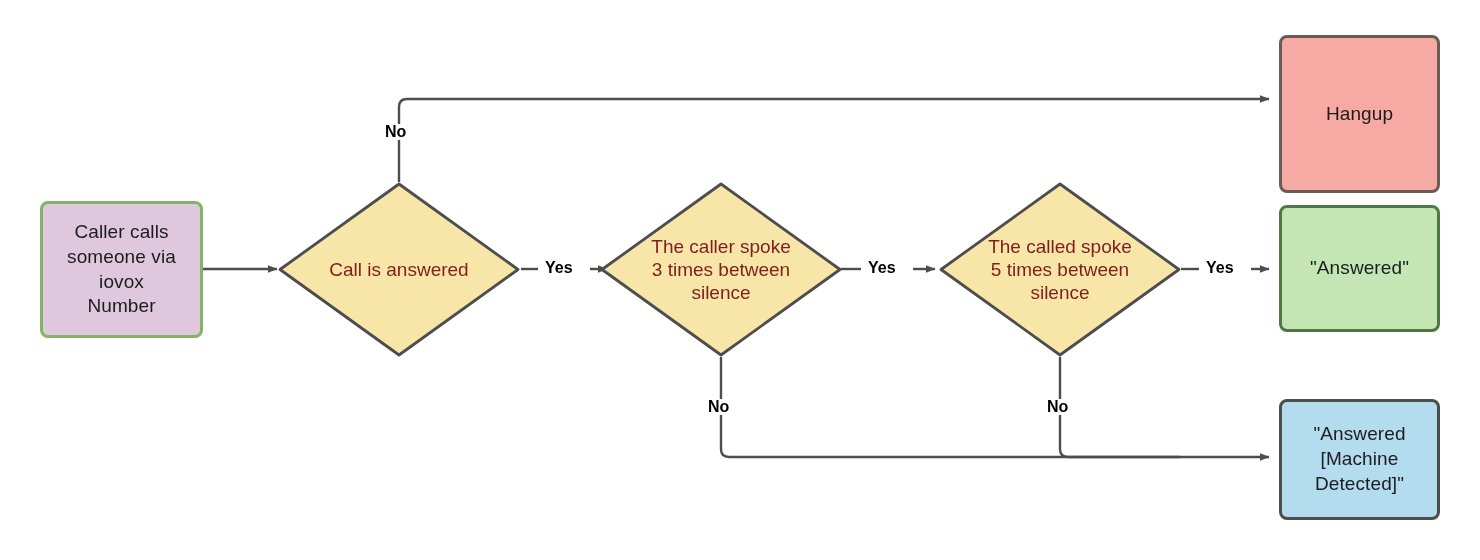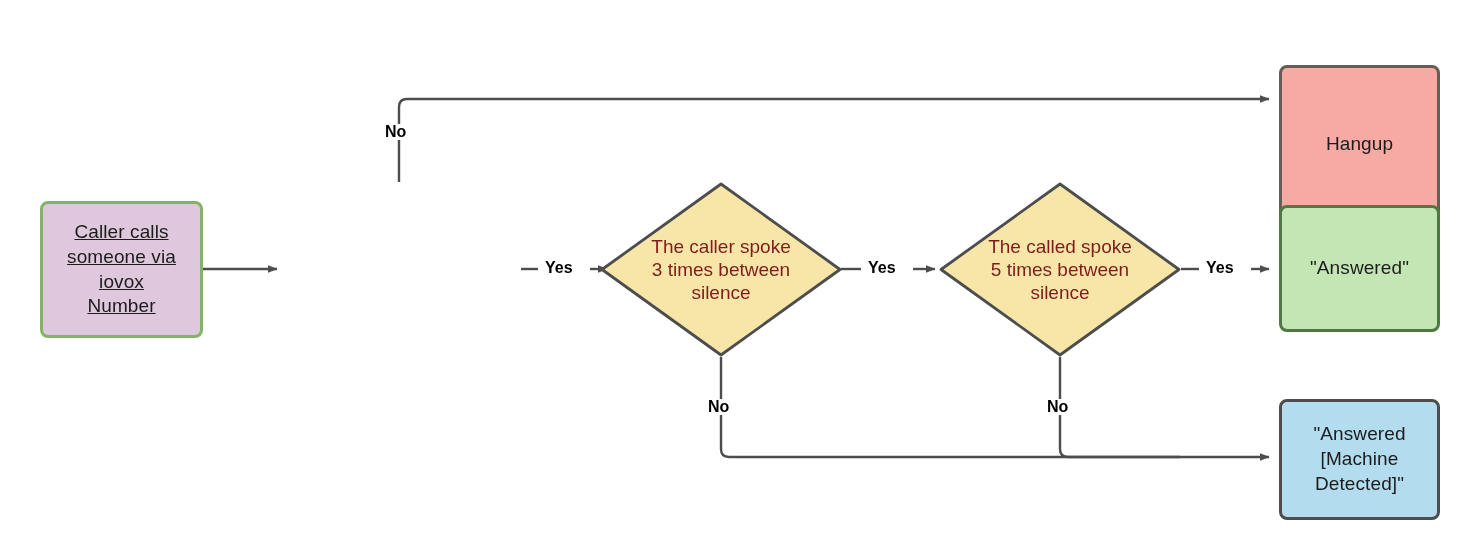--- a/index.html
+++ b/index.html
@@ -122,46 +122,52 @@
 
   <div class="edge-label" style="left:866px; top:260px;">Yes</div>
 
   <div class="edge-label" style="left:1204px; top:260px;">Yes</div>
 
   <div class="edge-label" style="left:706px; top:399px;">No</div>
 
   <div class="edge-label" style="left:1045px; top:399px;">No</div>
 
   <div class="node" style="left:40px; top:201px; width:163px; height:137px;
-              background:#dfc8dd; border-color:#82b366;text-decoration:underline;">Caller calls
+              background:#dfc8dd; border-color:#82b366;">Caller calls
 someone via
 iovox
 Number</div>
 
+  <div class="diamond" style="left:277px; top:181px; width:244px; height:177px;">
+    <svg width="244" height="177" viewBox="0 0 244 177">
+      <path d="M 122,3 L 241,88.5 L 122,174 L 3,88.5 Z" fill="#f8e6a8" stroke="#4d4d4d" stroke-width="2.8" stroke-linejoin="round"></path>
+    </svg>
+    <div class="dlabel">Call is answered</div>
+  </div>
 
   <div class="diamond" style="left:599px; top:181px; width:244px; height:177px;">
     <svg width="244" height="177" viewBox="0 0 244 177">
       <path d="M 122,3 L 241,88.5 L 122,174 L 3,88.5 Z" fill="#f8e6a8" stroke="#4d4d4d" stroke-width="2.8" stroke-linejoin="round"></path>
     </svg>
     <div class="dlabel">The caller spoke
 3 times between
 silence</div>
   </div>
 
   <div class="diamond" style="left:938px; top:181px; width:244px; height:177px;">
     <svg width="244" height="177" viewBox="0 0 244 177">
       <path d="M 122,3 L 241,88.5 L 122,174 L 3,88.5 Z" fill="#f8e6a8" stroke="#4d4d4d" stroke-width="2.8" stroke-linejoin="round"></path>
     </svg>
     <div class="dlabel">The called spoke
 5 times between
 silence</div>
   </div>
 
   <div class="node" style="left:1279px; top:35px; width:161px; height:158px;
-              background:#f7a9a4; border-color:#6b5b57;margin-top:30px;">Hangup</div>
+              background:#f7a9a4; border-color:#6b5b57;">Hangup</div>
 
   <div class="node" style="left:1279px; top:205px; width:161px; height:127px;
               background:#c3e6b4; border-color:#4f7942;">"Answered"</div>
 
   <div class="node" style="left:1279px; top:399px; width:161px; height:121px;
               background:#b3dcef; border-color:#4d4d4d;">"Answered
 [Machine
 Detected]"</div>
 
 </div>

